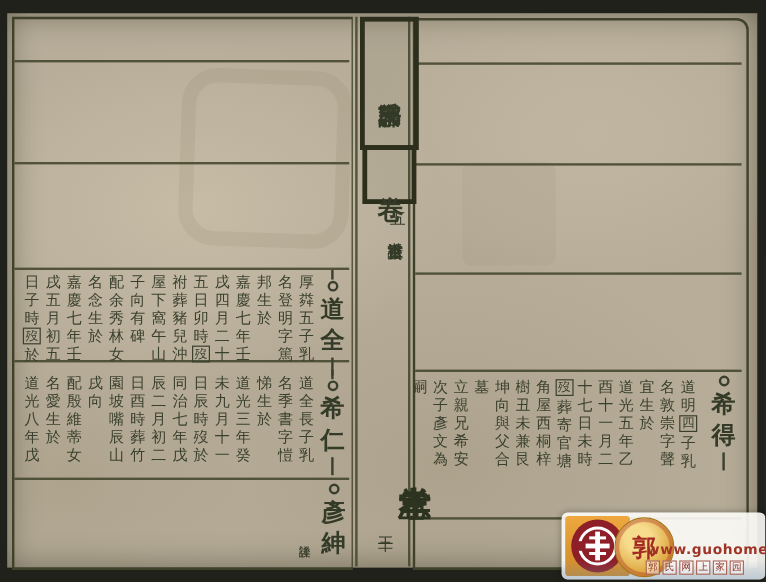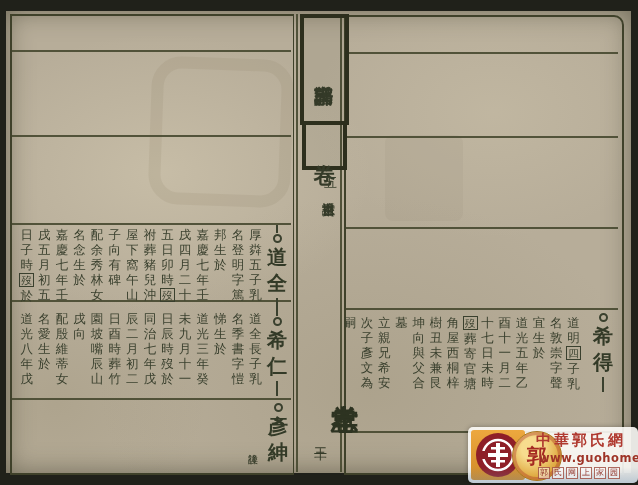--- a/index.html
+++ b/index.html
@@ -435,21 +435,20 @@
           <rect x="18" y="8" width="4" height="24" fill="#ffffff"></rect>
           <rect x="10" y="18" width="20" height="4" fill="#ffffff"></rect>
           <rect x="13" y="12" width="14" height="2.5" fill="#ffffff"></rect>
           <rect x="13" y="25" width="14" height="2.5" fill="#ffffff"></rect>
         </svg>
       </div>
     </div>
     <div class="gold-seal">
       <span>郭</span>
     </div>
-    <div class="site-name">中華郭氏網</div>
     <div class="site-url">www.guohome.org</div>
     <div class="slogan" id="slogan">
         <span>郭</span>
         <span>氏</span>
         <span>网</span>
         <span>上</span>
         <span>家</span>
         <span>园</span>
       </div>
   </div>

